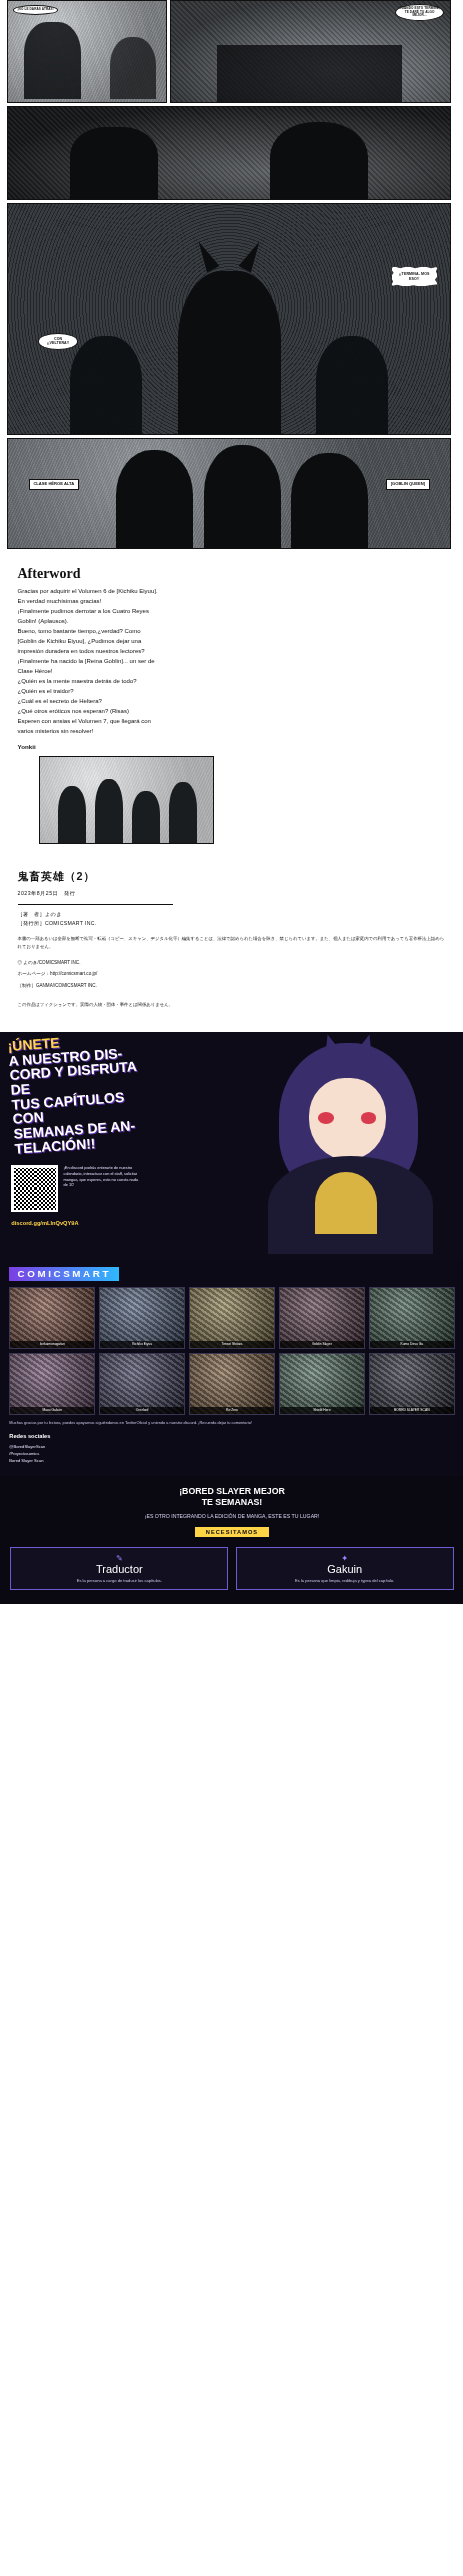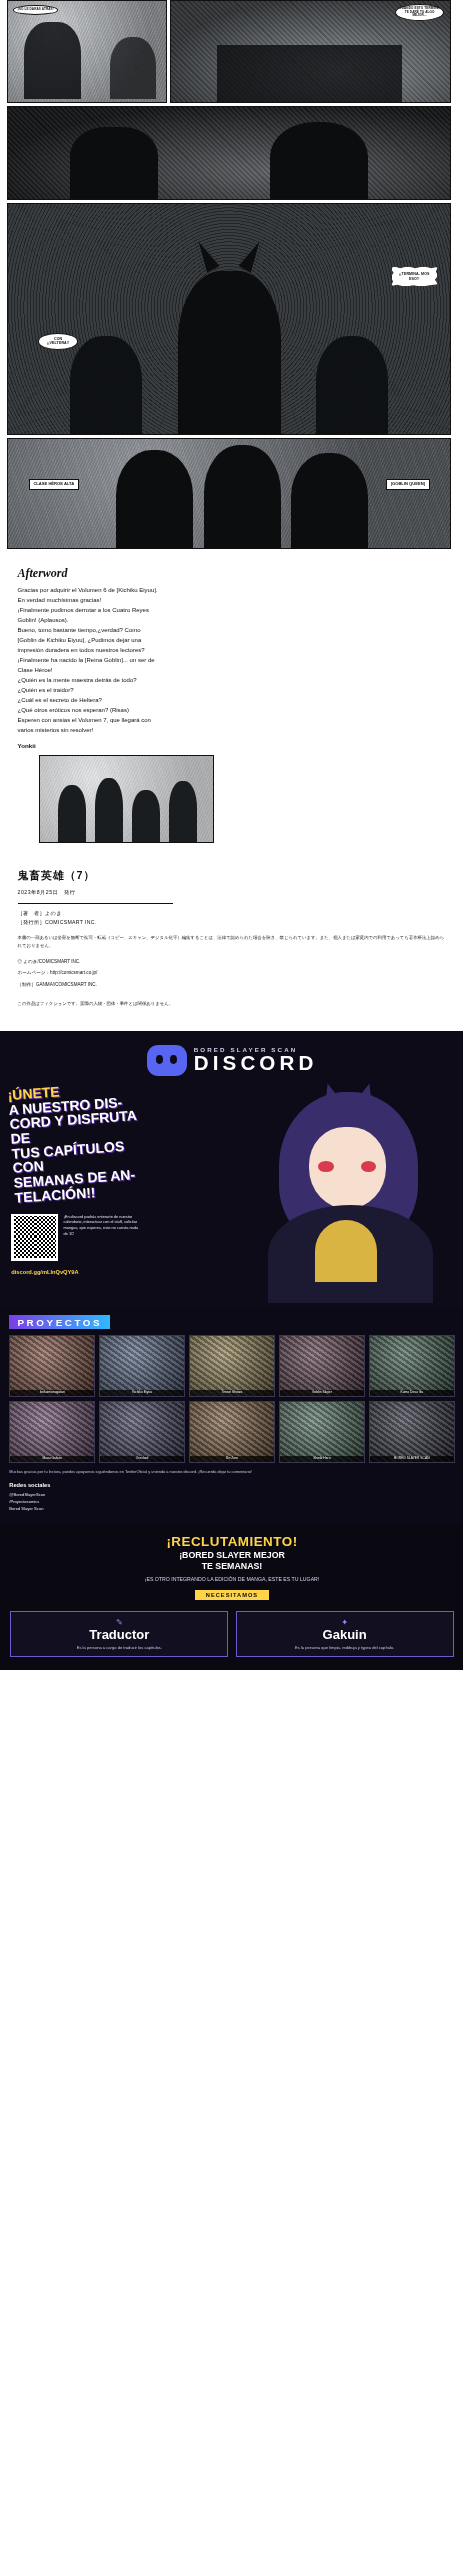--- a/index.html
+++ b/index.html
@@ -91,22 +91,21 @@
     border-bottom: 31px solid #0b0d0f;
   }
 
   
   .afterword {
     padding: 13.4px 17.5px 5.2px 17.5px;
     background: #fff;
   }
   .afterword h1 {
     font-family: "Liberation Serif", serif;
-    font-size: 12px;
-    font-style: italic;
+    font-size: 14px;
     font-weight: bold;
     margin-bottom: 5.2px;
   }
   .afterword p {
     font-size: 6px;
     line-height: 1.5;
     margin-bottom: 1px;
   }
   .afterword .sig {
     font-size: 6.2px;
@@ -250,21 +249,21 @@
   .reclut { background: #0a0912; padding: 9.3px 10.3px 13.4px 10.3px; text-align: center; }
   .reclut h2 { font-size: 13.4px; font-weight: bold; color: #ffd447; letter-spacing: 0.5px; }
   .reclut h3 { font-size: 8.8px; font-weight: bold; color: #fff; margin-top: 1px; }
   .reclut .sub { font-size: 5.2px; color: #d8d2f0; margin-top: 5.2px; line-height: 1.5; }
   .need { margin: 6.2px auto 7.2px auto; font-size: 5.7px; font-weight: bold; color: #0a0912;
     background: #ffd447; display: inline-block; padding: 2.1px 11.3px; letter-spacing: 1px; }
   .roles { display: grid; grid-template-columns: 1fr 1fr; gap: 7.2px; margin-top: 3.1px; }
   .role {
     border: 1px solid #6d5bd0; padding: 5.2px 4.1px; background: #120f20;
   }
-  .role .rname { font-size: 13px; font-weight: bold; color: #fff; }
+  .role .rname { font-size: 11px; font-weight: normal; color: #fff; }
   .role .rdesc { font-size: 4.1px; color: #cfc8e8; margin-top: 3.1px; line-height: 1.4; }
   .role .ricon { font-size: 8.2px; color: #9a86ff; }
 </style>
 </head>
 <body>
 
 <div class="page">
 
   <div class="manga">
 
@@ -347,40 +346,33 @@
     <div class="aw-img">
       <div class="tex"></div>
       <div class="chibi" style="left:17.5px;width:28px;height:57px;border-radius:44% 44% 0 0;"></div>
       <div class="chibi" style="left:55px;width:28px;height:64px;border-radius:44% 44% 0 0;"></div>
       <div class="chibi" style="left:92px;width:28px;height:52px;border-radius:44% 44% 0 0;"></div>
       <div class="chibi" style="left:129px;width:28px;height:61px;border-radius:44% 44% 0 0;"></div>
     </div>
   </div>
 
   <div class="colophon">
-    <div class="title-jp">鬼畜英雄（7）</div>
+    <div class="title-jp">鬼畜英雄（2）</div>
     <div class="date-jp">2023年8月25日　発行</div>
     <hr class="rule">
     <div class="row-jp">［著　者］よのき</div>
     <div class="row-jp">［発行所］COMICSMART INC.</div>
     <div class="blk">本書の一部あるいは全部を無断で複写・転載（コピー、スキャン、デジタル化等）編集することは、法律で認められた場合を除き、禁じられています。また、個人または家庭内での利用であっても著作権法上認められておりません。</div>
     <div class="blk2">◎ よのき/COMICSMART INC.</div>
     <div class="blk2" style="margin-top:3.1px;">ホームページ：http://comicsmart.co.jp/</div>
     <div class="blk2" style="margin-top:3.1px;">［制作］GANMA!/COMICSMART INC.</div>
     <div class="foot-jp">この作品はフィクションです。実際の人物・団体・事件とは関係ありません。</div>
   </div>
 
   <div class="promo">
-    <div class="promo-head">
-      <div class="discord-logo"></div>
-      <div class="txt">
-        <div class="small">BORED SLAYER SCAN</div>
-        <div class="big">DISCORD</div>
-      </div>
-    </div>
 
     <div class="promo-body">
       <div class="promo-left">
         <div class="headline">
           <div class="hl">¡ÚNETE</div>
           <div>A NUESTRO DIS-</div>
           <div>CORD Y DISFRUTA DE</div>
           <div>TUS CAPÍTULOS CON</div>
           <div>SEMANAS DE AN-</div>
           <div>TELACIÓN!!</div>
@@ -407,21 +399,21 @@
             <div class="eye r"></div>
           </div>
           <div class="body"></div>
           <div class="trim"></div>
         </div>
       </div>
     </div>
   </div>
 
   <div class="proyectos">
-    <div class="proy-title">PROYECTOS</div>
+    <div class="proy-title">COMICSMART</div>
 
     <div class="covers">
       <div class="cover" style="background:#7a4a3a;">
         <div class="cv-tex"></div>
         <div class="cv-label">Isekaimonogatari</div>
       </div>
       <div class="cover" style="background:#4a5a7a;">
         <div class="cv-tex"></div>
         <div class="cv-label">Kichiku Eiyuu</div>
       </div>
@@ -466,21 +458,20 @@
 
     <div class="redes">
       <div class="rt">Redes sociales</div>
       <div>@BoredSlayerScan</div>
       <div>/Proyectosomics</div>
       <div>Bored Slayer Scan</div>
     </div>
   </div>
 
   <div class="reclut">
-    <h2>¡RECLUTAMIENTO!</h2>
     <h3>¡BORED SLAYER MEJOR</h3>
     <h3>TE SEMANAS!</h3>
     <div class="sub">¡ES OTRO INTEGRANDO LA EDICIÓN DE MANGA, ESTE ES TU LUGAR!</div>
     <div class="need">NECESITAMOS</div>
 
     <div class="roles">
       <div class="role">
         <div class="ricon">✎</div>
         <div class="rname">Traductor</div>
         <div class="rdesc">Es la persona a cargo de traducir los capítulos.</div>

